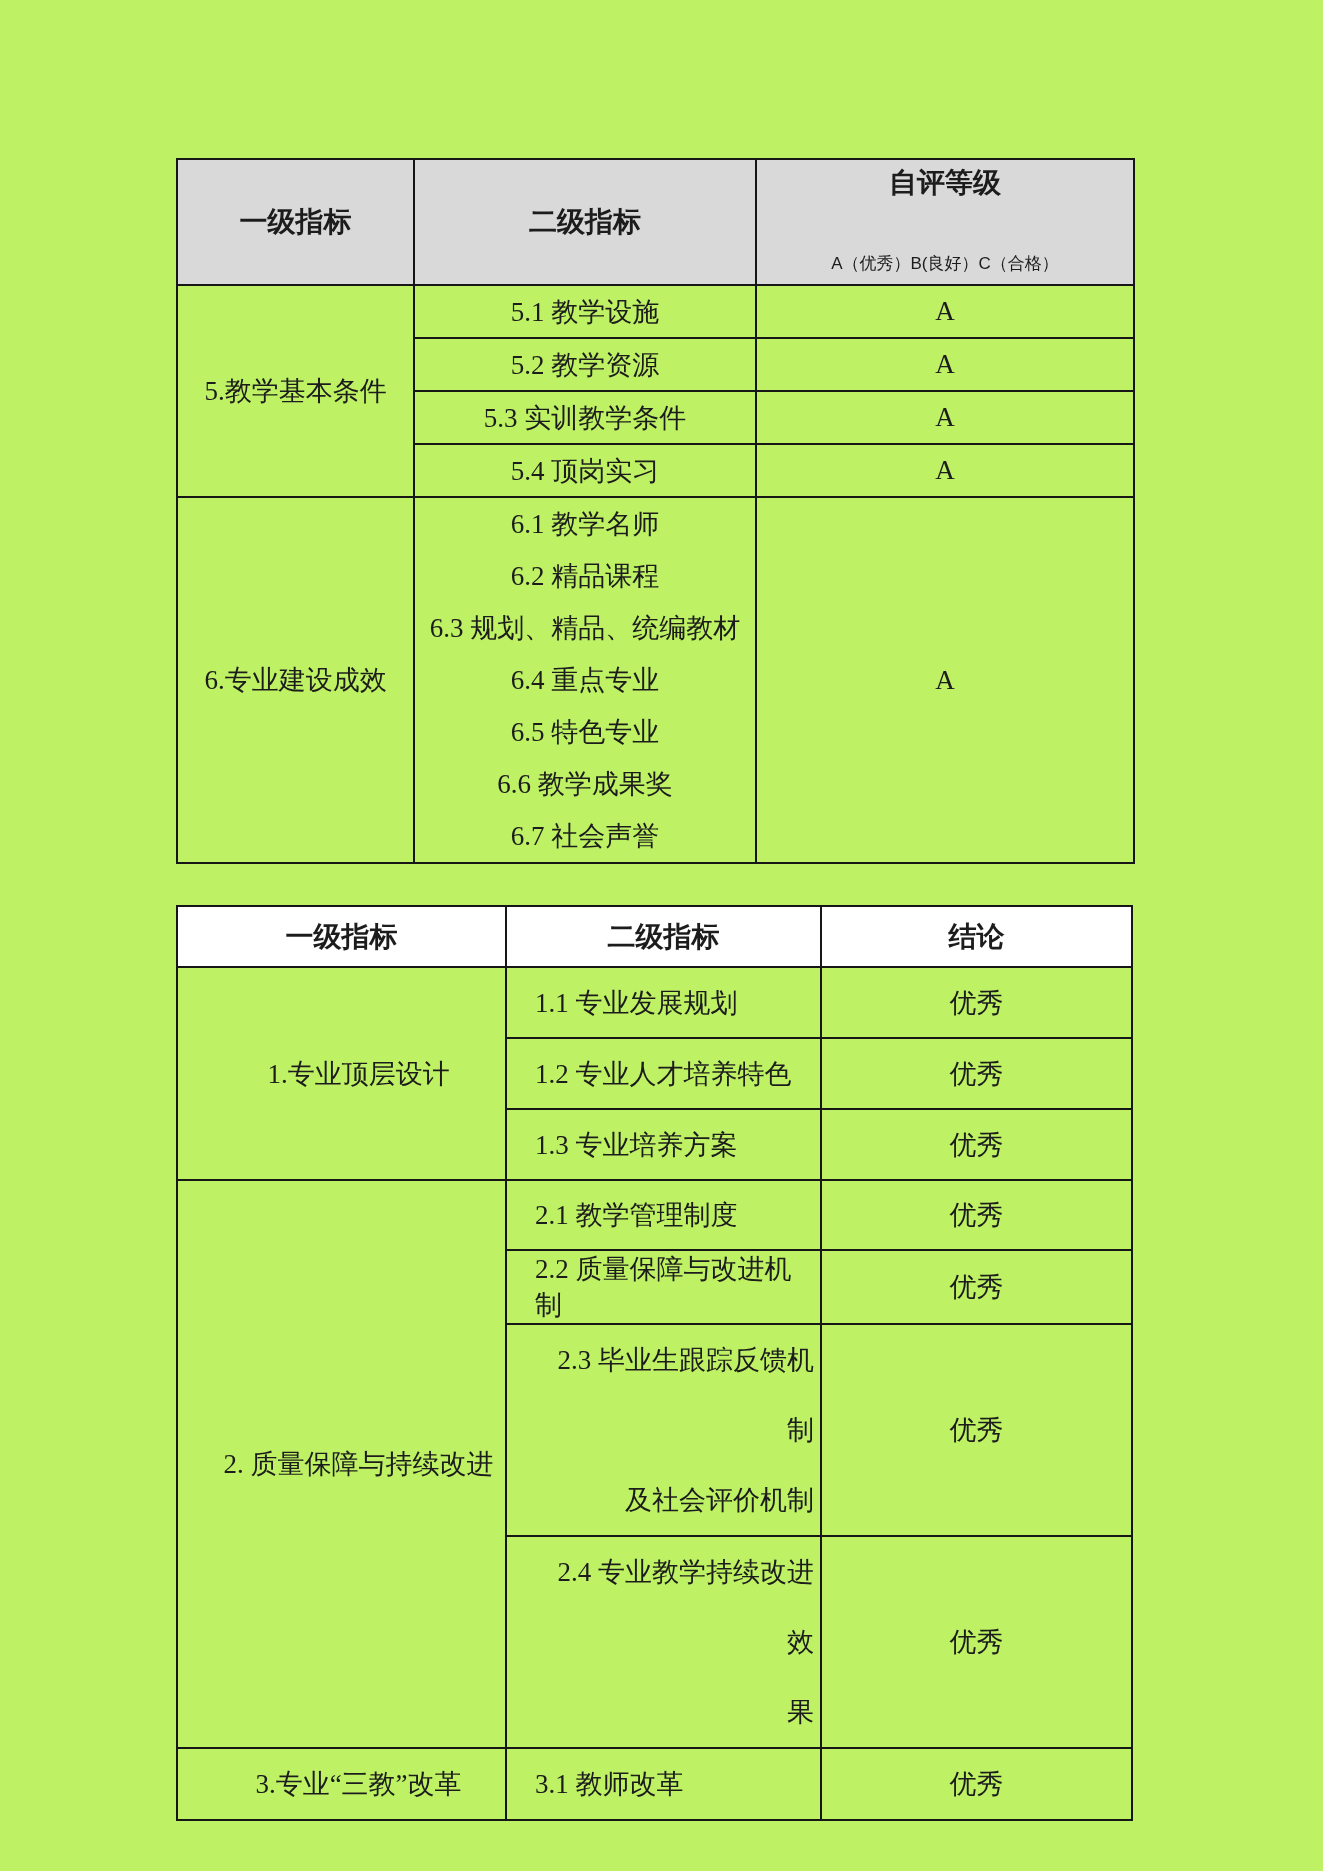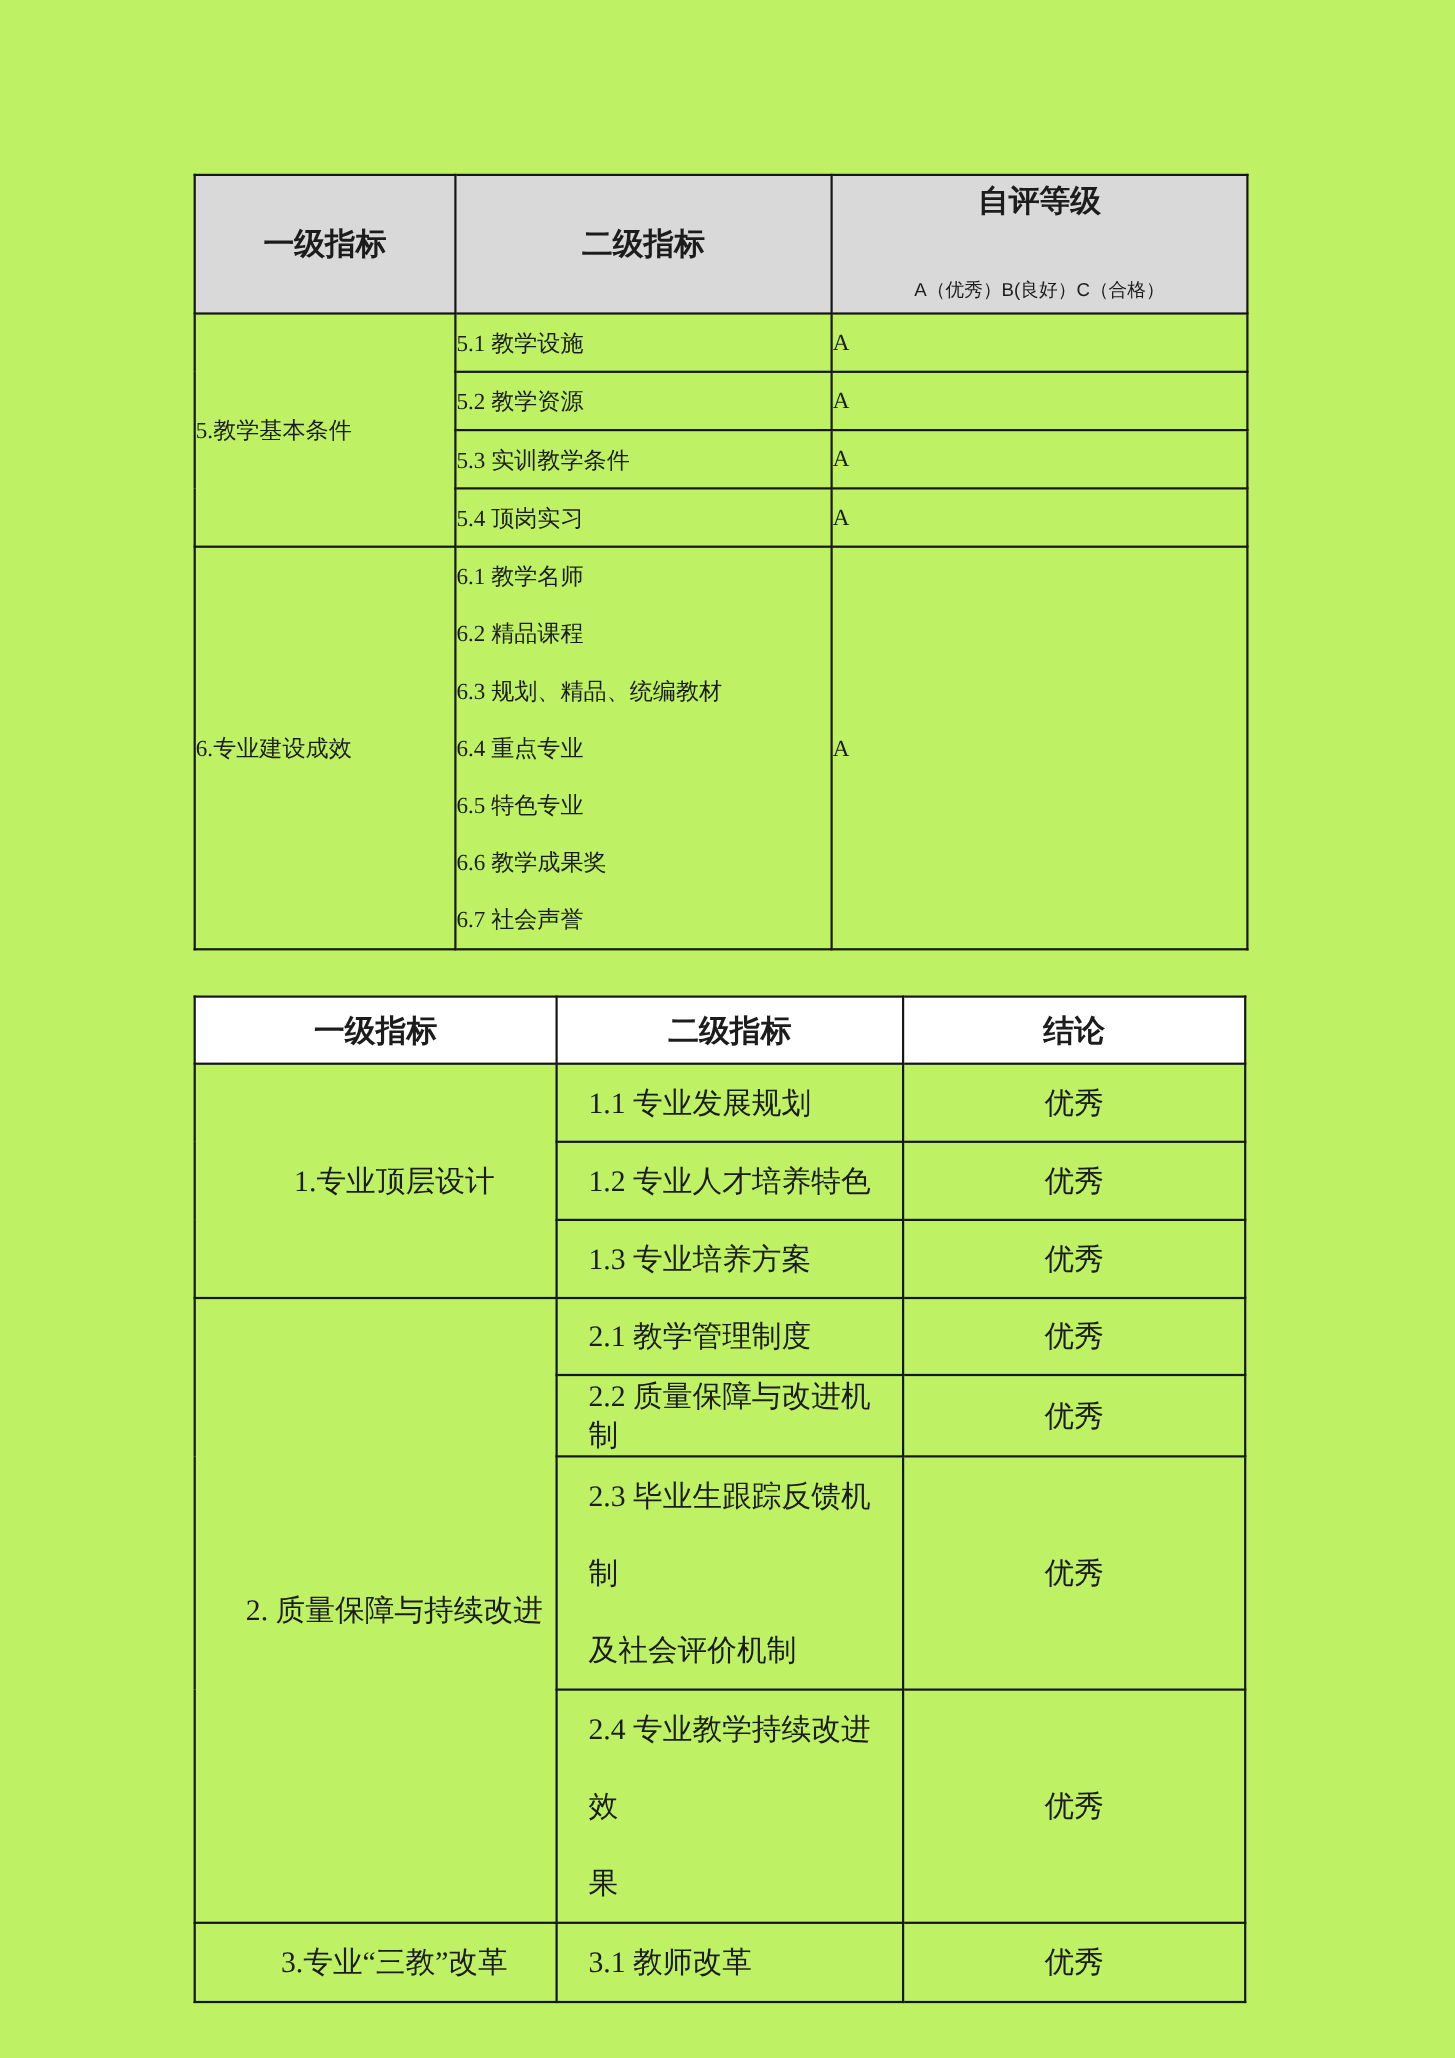--- a/index.html
+++ b/index.html
@@ -19,21 +19,21 @@
   .t1 tr.hdr{height:100px;}
   .t1 tr.hdr th{
     background:#d9d9d9;
     font-family:"Liberation Sans","DejaVu Sans",sans-serif;
     font-weight:bold;font-size:28px;text-align:center;
   }
   .t1 .grade-head-line1{font-family:"Liberation Sans","DejaVu Sans",sans-serif;font-weight:bold;font-size:28px;line-height:34px;margin-top:6px;}
   .t1 .grade-head-line2{font-family:Liberation Sans, sans-serif;font-weight:normal;font-size:17px;line-height:40px;margin-top:44px;}
   .t1 tr.r5{height:53px;}
   .t1 tr.r6{height:366px;}
-  .t1 td{font-size:21px;text-align:left;}
+  .t1 td{font-size:27px;text-align:center;}
   .t1 .g6-line{line-height:52px;}
 
   
   .section-heading{
     position:absolute;left:273px;top:840px;height:65px;line-height:65px;
     font-size:29px;font-weight:bold;
     font-family:"Liberation Serif","DejaVu Serif",serif;
     color:#111;
   }
 
@@ -48,21 +48,21 @@
   .t2 td{font-size:27px;}
   .t2 td.lv1{text-align:center;padding-left:34px;}
   .t2 td.lv2{text-align:left;padding-left:28px;padding-right:6px;}
   .t2 td.res{text-align:center;}
   .t2 tr.ra{height:71px;}
   .t2 tr.rb{height:71px;}
   .t2 tr.rc{height:70px;}
   .t2 tr.re{height:141px;}
   .t2 tr.rf{height:139px;}
   .t2 tr.rg{height:72px;}
-  .t2 .wrap-line{line-height:70px;}
+  .t2 .wrap-line{line-height:70px;text-align:right;}
 </style>
 </head>
 <body>
 
 <div class="page">
 
   <table class="t1">
     <colgroup>
       <col style="width:237px">
         <col style="width:342px">

